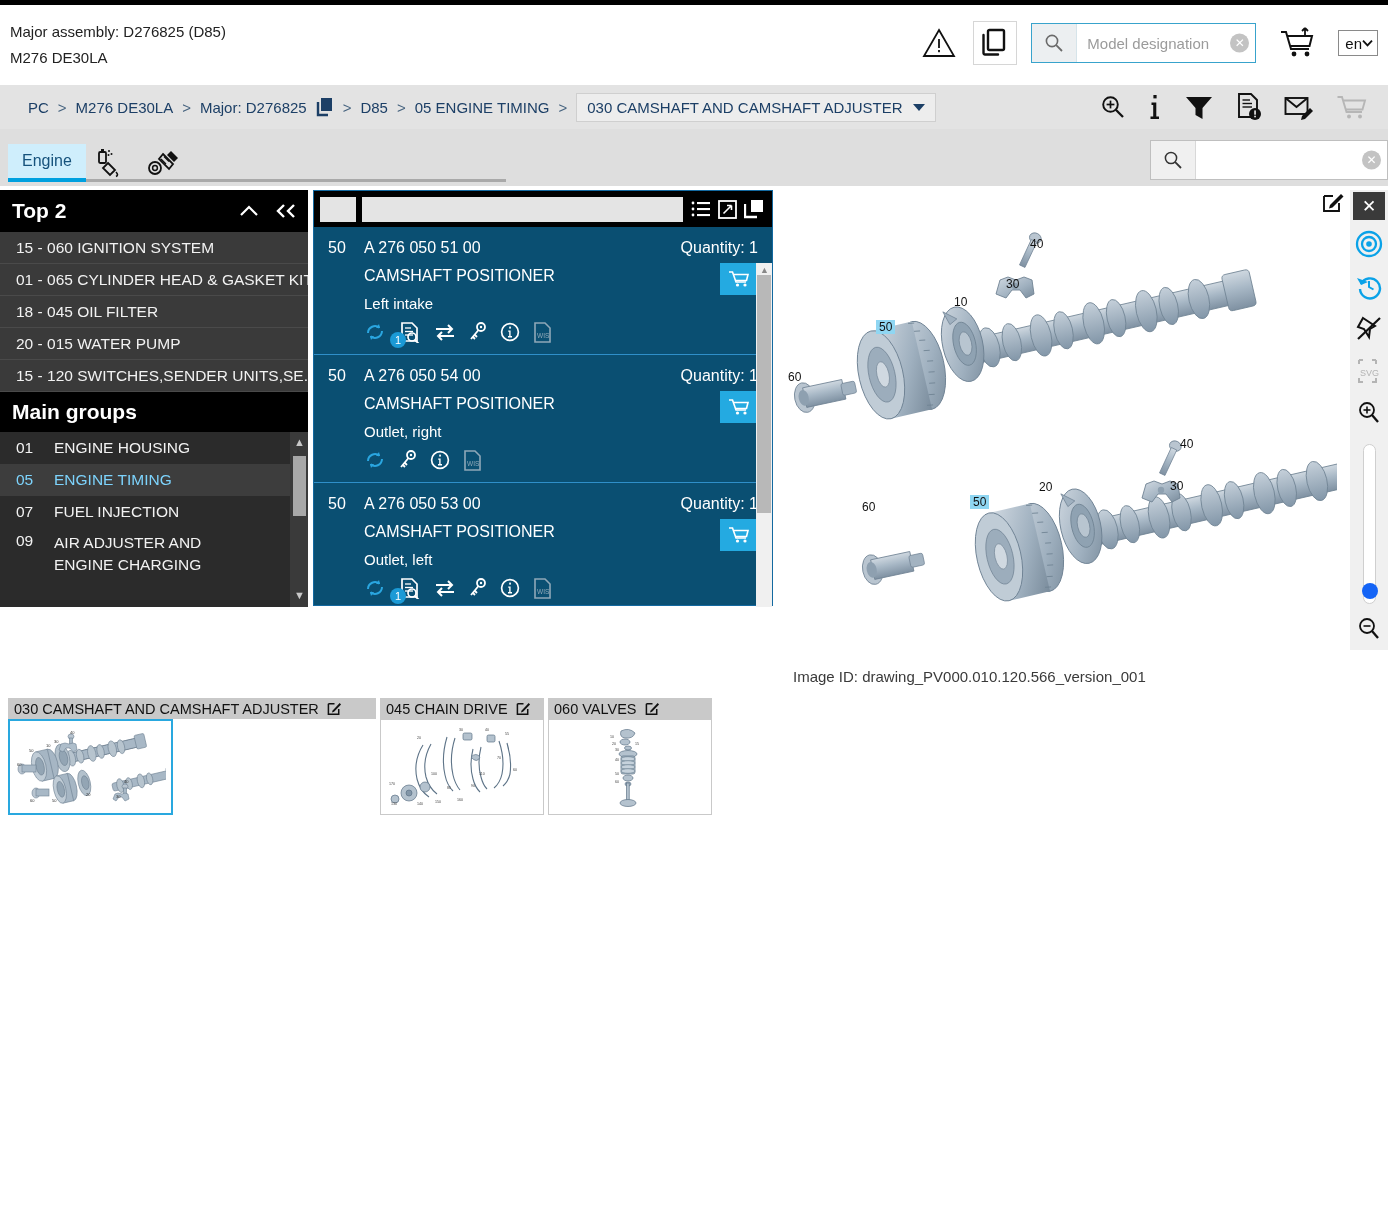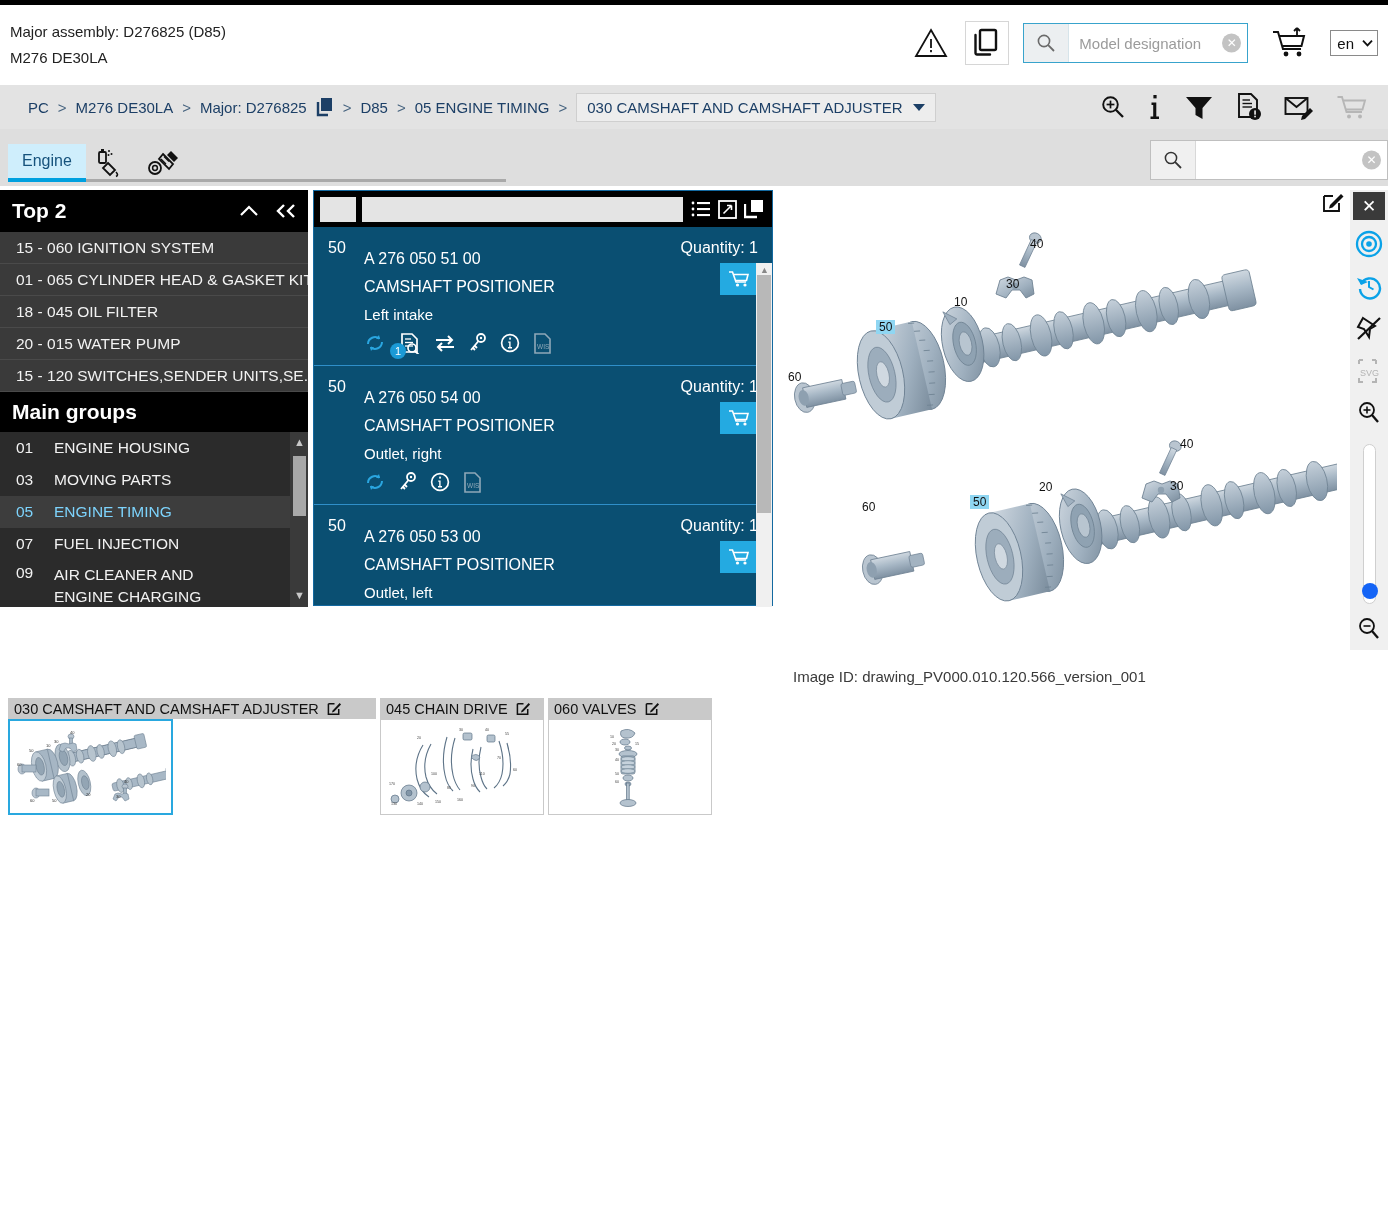--- a/index.html
+++ b/index.html
@@ -23,21 +23,21 @@
   .hdr-icons { position:absolute; right:0; top:0; height:76px; display:flex; align-items:center; }
   .warn-icon { width:40px; height:40px; margin-right:14px; display:flex; align-items:center; justify-content:center; }
   .copy-btn { width:44px; height:44px; background:#fff; border:1px solid #d6d6d6; display:flex; align-items:center; justify-content:center; margin-right:14px; }
   .search-box { display:flex; align-items:stretch; height:40px; border:1px solid #38a3cc; width:225px; margin-right:18px; background:#fff; }
   .search-btn { width:45px; background:#eceff1; display:flex; align-items:center; justify-content:center; border-right:1px solid #d6e4ea; }
   .search-field { flex:1; display:flex; align-items:center; position:relative; padding:0 8px; }
   .search-field input { border:0; outline:0; width:100%; font-size:15px; color:#333; font-family:"Liberation Sans", sans-serif; background:transparent; }
   .search-field input::placeholder { color:#9b9b9b; }
   .clear-circle { position:absolute; right:6px; top:50%; transform:translateY(-50%); width:19px; height:19px; border-radius:50%; background:#c3c3c3; color:#fff; font-size:12px; line-height:19px; text-align:center; }
   .cart-hdr { width:50px; height:44px; display:flex; align-items:center; justify-content:center; margin-right:14px; }
-  .lang-select { border:1px solid #8a8a8a; background:#fff; height:26px; padding:0 4px 0 6px; font-size:15px; color:#111; display:flex; align-items:center; gap:8px; margin-right:10px; }
+  .lang-select { border:1px solid #8a8a8a; background:#fff; height:26px; padding:0 4px 0 6px; font-size:15px; color:#111; display:flex; align-items:center; gap:0; margin-right:10px; }
 
   
   .crumb-bar { position:absolute; top:85px; left:0; width:1388px; height:44px; background:#e3e3e3; display:flex; align-items:center; }
   .crumbs { display:flex; align-items:center; padding-left:28px; gap:9px; font-size:15px; color:#1c3f66; }
   .crumb { white-space:nowrap; }
   .crumb-sep { color:#46637f; }
   .crumb-active { background:#ededed; border:1px solid #cfcfcf; padding:5px 10px; display:flex; align-items:center; gap:10px; color:#1c3f66; font-size:15px; }
   .caret-dn { width:0;height:0;border-left:6px solid transparent;border-right:6px solid transparent;border-top:7px solid #1c3f66; }
   .crumb-tools { position:absolute; right:14px; top:0; height:44px; display:flex; align-items:center; gap:22px; padding-right:6px; }
 
@@ -71,21 +71,21 @@
   
   .parts { position:absolute; left:313px; top:190px; width:460px; height:416px; background:#0a4f72; border:1px solid #1369a0; }
   .parts-hdr { height:36px; background:#000; display:flex; align-items:center; padding:0 6px; gap:6px; }
   .ph-box { width:36px; height:25px; background:#e4e4e4; }
   .ph-field { flex:1; height:25px; background:#e4e4e4; }
   .ph-icons { display:flex; align-items:center; gap:7px; padding:0 2px; }
   .parts-body { position:relative; height:380px; overflow:hidden; }
   .part-row { position:relative; padding:12px 14px 10px 14px; border-bottom:1px solid #2f8fc9; display:flex; color:#fff; }
   .pr-pos { width:36px; font-size:16px; }
   .pr-main { flex:1; }
-  .pr-num { font-size:16px; margin-bottom:10px;margin-top:11px; }
+  .pr-num { font-size:16px; margin-bottom:10px; }
   .pr-name { font-size:16px; margin-bottom:10px; }
   .pr-desc { font-size:15px; margin-bottom:8px; }
   .pr-icons { display:flex; align-items:center; gap:13px; height:24px; }
   .pr-right { width:120px; text-align:right; }
   .pr-qty { font-size:16px; margin-bottom:6px; }
   .cart-sq { width:38px; height:32px; background:#24aae1; display:inline-flex; align-items:center; justify-content:center; }
   .badge { position:absolute; width:16px; height:16px; border-radius:50%; background:#1b9ad6; color:#fff; font-size:11px; line-height:16px; text-align:center; margin-left:-9px; margin-top:-11px; }
   .parts-scroll { position:absolute; right:0; top:36px; width:16px; height:380px; background:#f0f0f0; }
   .parts-thumb { position:absolute; right:1px; top:12px; width:14px; height:238px; background:#b8b8b8; }
 
@@ -316,35 +316,31 @@
     </div>
 
     <div class="mg-hdr">
       <span>Main groups</span>
     </div>
     <div class="mg-wrap">
       <div class="mg-item">
         <span class="mg-code">01</span>
         <span>ENGINE HOUSING</span>
       </div>
-      <div class="mg-item">
-        <span class="mg-code">03</span>
-        <span>MOVING PARTS</span>
-      </div>
       <div class="mg-item sel">
         <span class="mg-code">05</span>
         <span>ENGINE TIMING</span>
       </div>
       <div class="mg-item">
         <span class="mg-code">07</span>
         <span>FUEL INJECTION</span>
       </div>
       <div class="mg-item" style="height:52px;align-items:flex-start;padding-top:4px;">
         <span class="mg-code">09</span>
-        <span style="max-width:190px;line-height:22px;">AIR CLEANER AND ENGINE CHARGING</span>
+        <span style="max-width:190px;line-height:22px;">AIR ADJUSTER AND ENGINE CHARGING</span>
       </div>
       <div class="mg-scroll">
         <span class="mg-arrow" style="top:4px;">▲</span>
         <div class="mg-thumb"></div>
         <span class="mg-arrow" style="bottom:6px;">▼</span>
       </div>
     </div>
   </div>
 
   <div class="parts">

